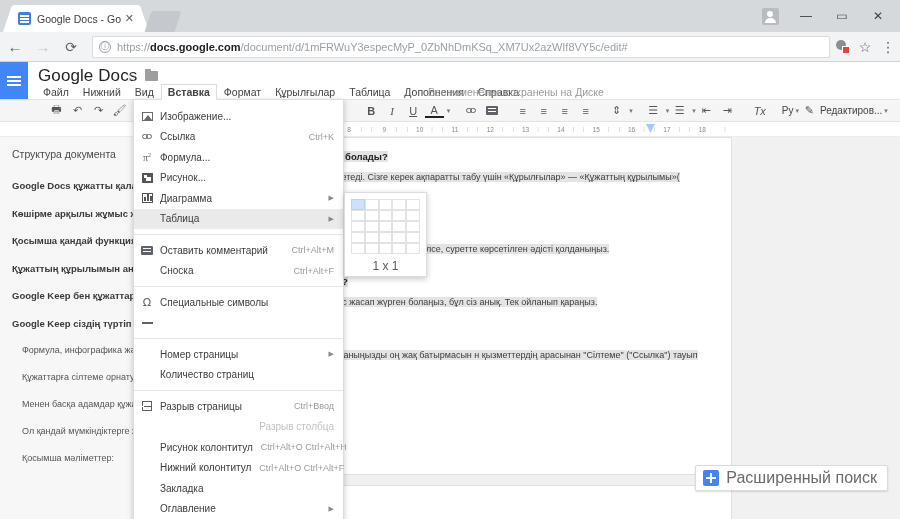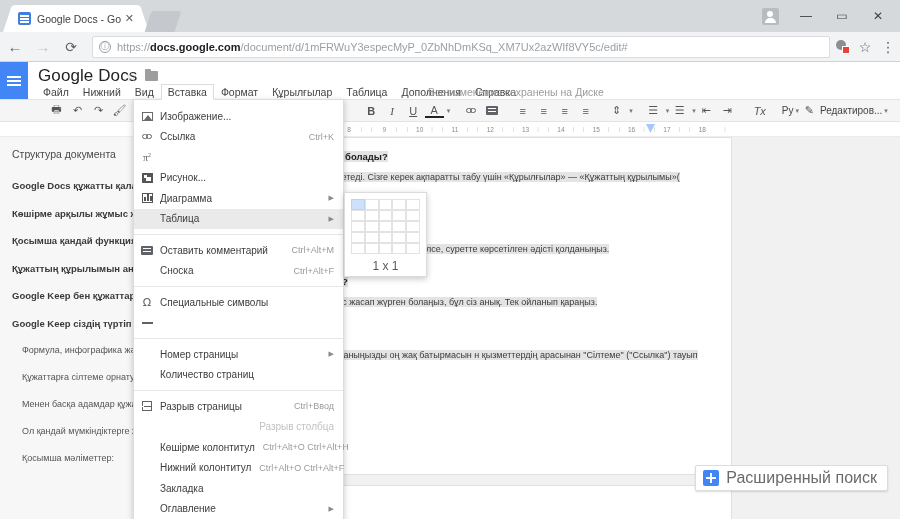--- a/index.html
+++ b/index.html
@@ -157,21 +157,21 @@
   .menubar {
     position: absolute; left: 36px; top: 22px; height: 15px;
     display: flex; align-items: center; gap: 0;
   }
   .menu-item {
     font-size: 10.5px; color: #444; padding: 2px 7px; white-space: nowrap;
     cursor: default;
   }
   .menu-item.open {
     background: #fff; border: 1px solid #dcdcdc; border-bottom-color: #fff;
-    padding: 1px 6px; position: relative; z-index: 60;
+    padding: 1px 6px; position: relative; z-index: 60; font-weight: bold;
   }
   .autosave {
     position: absolute; left: 428px; top: 24px;
     font-size: 10.5px; color: #9b9b9b; white-space: nowrap;
   }
   .user-email {
     position: absolute; right: 10px; top: 64px;
     font-size: 9.5px; color: #777; white-space: nowrap;
   }
   .user-email .caret { color: #777; font-size: 8px; margin-left: 3px; }
@@ -615,20 +615,21 @@
             <i></i>
           </span>
         </div>
         <div class="mlabel">Ссылка</div>
         <div class="mshort">Ctrl+K</div>
       </div>
       <div class="mrow">
         <div class="micon">
           <span class="g-formula">π<sup>2</sup></span>
         </div>
+        <div class="mlabel">Формула...</div>
       </div>
       <div class="mrow">
         <div class="micon">
           <span class="g-draw"></span>
         </div>
         <div class="mlabel">Рисунок...</div>
       </div>
       <div class="mrow">
         <div class="micon">
           <span class="g-chart">
@@ -687,21 +688,21 @@
         </div>
         <div class="mlabel">Разрыв страницы</div>
         <div class="mshort">Ctrl+Ввод</div>
       </div>
       <div class="mrow disabled">
         <div class="micon"></div>
         <div class="mlabel">Разрыв столбца</div>
       </div>
       <div class="mrow">
         <div class="micon"></div>
-        <div class="mlabel">Көшірме колонтитул</div>
+        <div class="mlabel">Рисунок колонтитул</div>
         <div class="mshort">Ctrl+Alt+O Ctrl+Alt+H</div>
       </div>
       <div class="mrow">
         <div class="micon"></div>
         <div class="mlabel">Нижний колонтитул</div>
         <div class="mshort">Ctrl+Alt+O Ctrl+Alt+F</div>
       </div>
       <div class="mrow">
         <div class="micon"></div>
         <div class="mlabel">Закладка</div>

